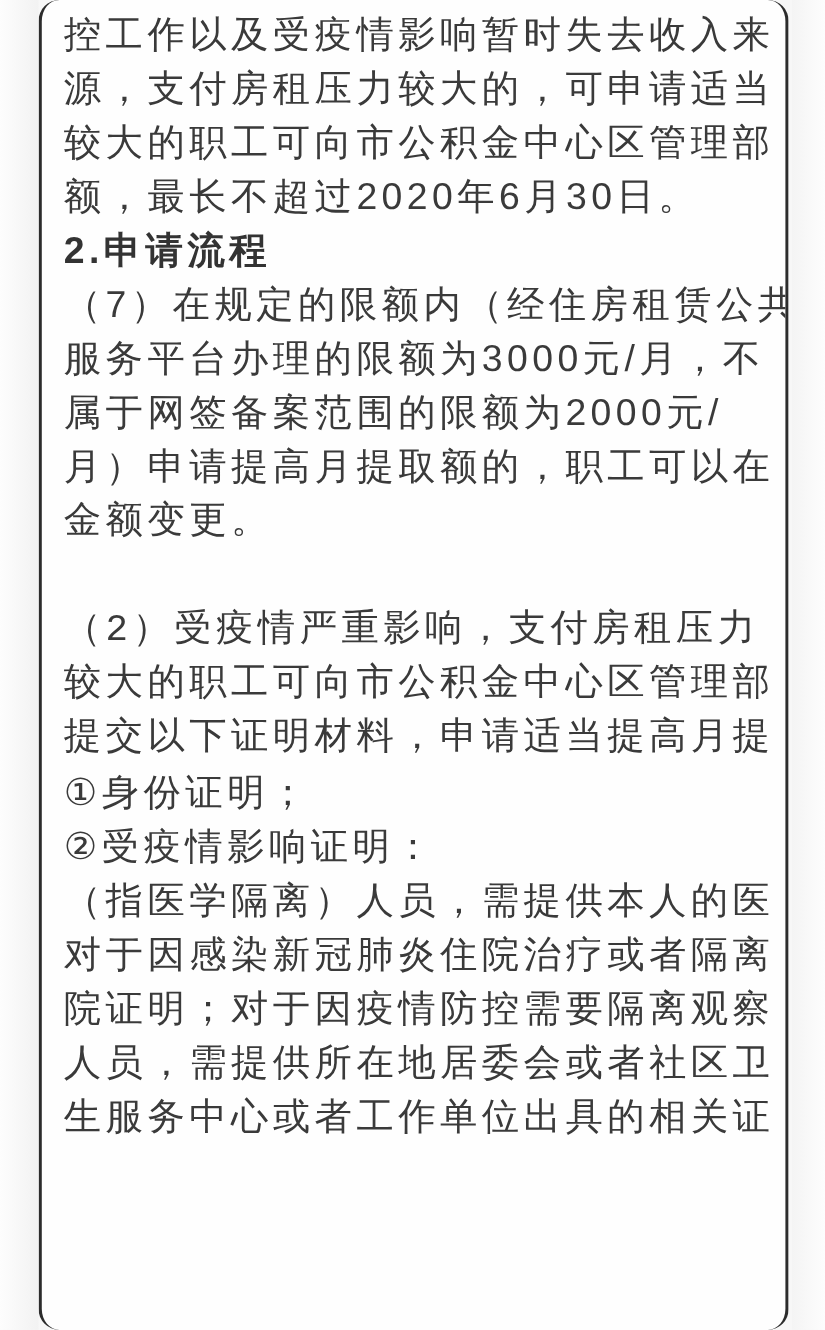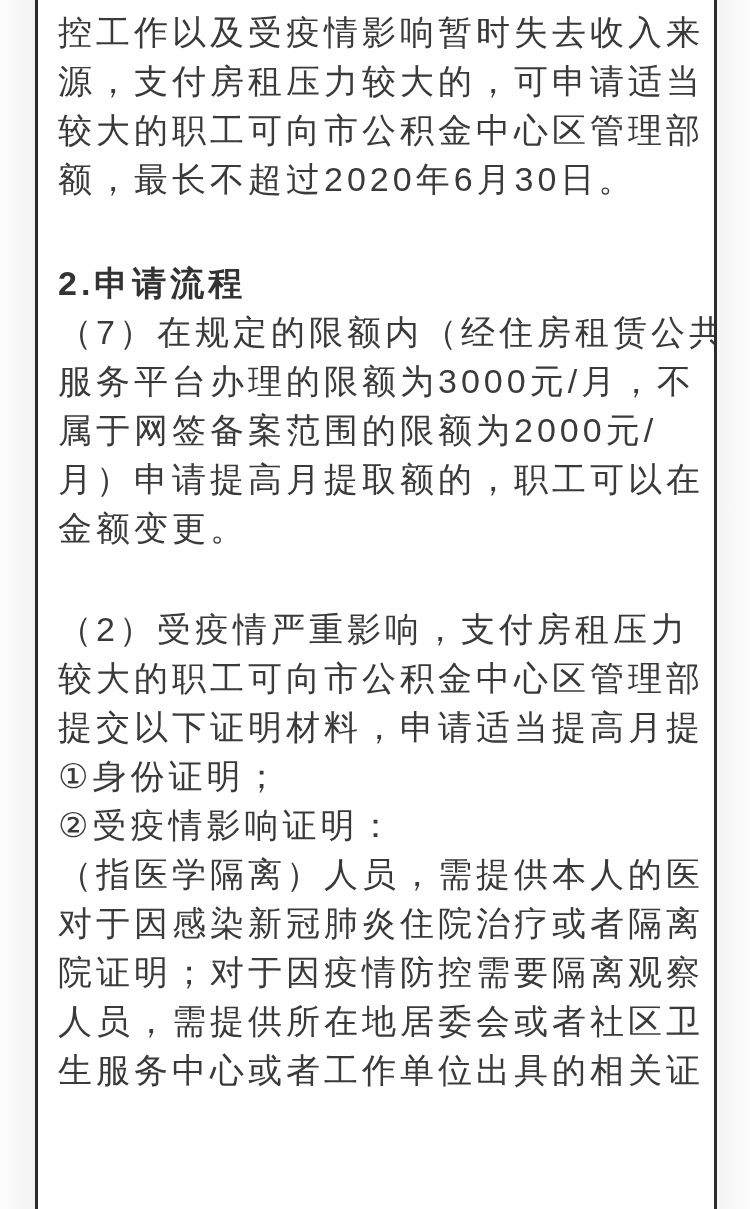--- a/index.html
+++ b/index.html
@@ -19,34 +19,35 @@
     top: 0;
     left: 35px;
     width: 682px;
     height: 1209px;
     box-sizing: border-box;
     background: #fefefe;
     border-left: 3px solid #2c2c2c;
     border-right: 3px solid #2c2c2c;
     padding: 8px 14px 0 20px;
     overflow: hidden;
+    border-radius: 19px;
   }
   .gutter-left, .gutter-right {
     position: absolute;
     top: 0;
     height: 1209px;
     background: linear-gradient(to right, #fdfdfd, #f2f2f2);
   }
   .gutter-left  { left: 0;  width: 35px; }
   .gutter-right { right: 0; width: 30px; background: linear-gradient(to left, #fdfdfd, #f4f4f4); }
   .block {
     margin: 0;
   }
-  .block.gap-top { margin-top: 52px; }
-  .heading-block { margin-top: 55px; }
+  .block.gap-top { margin-top: 52px; font-family: Liberation Mono, monospace; }
+  .heading-block { }
   .text-line {
     font-size: 34px;
     line-height: 49px;
     letter-spacing: 4px;
     color: #3a3a3a;
     white-space: nowrap;
   }
   .heading-block .text-line {
     font-weight: 700;
     color: #333333;

